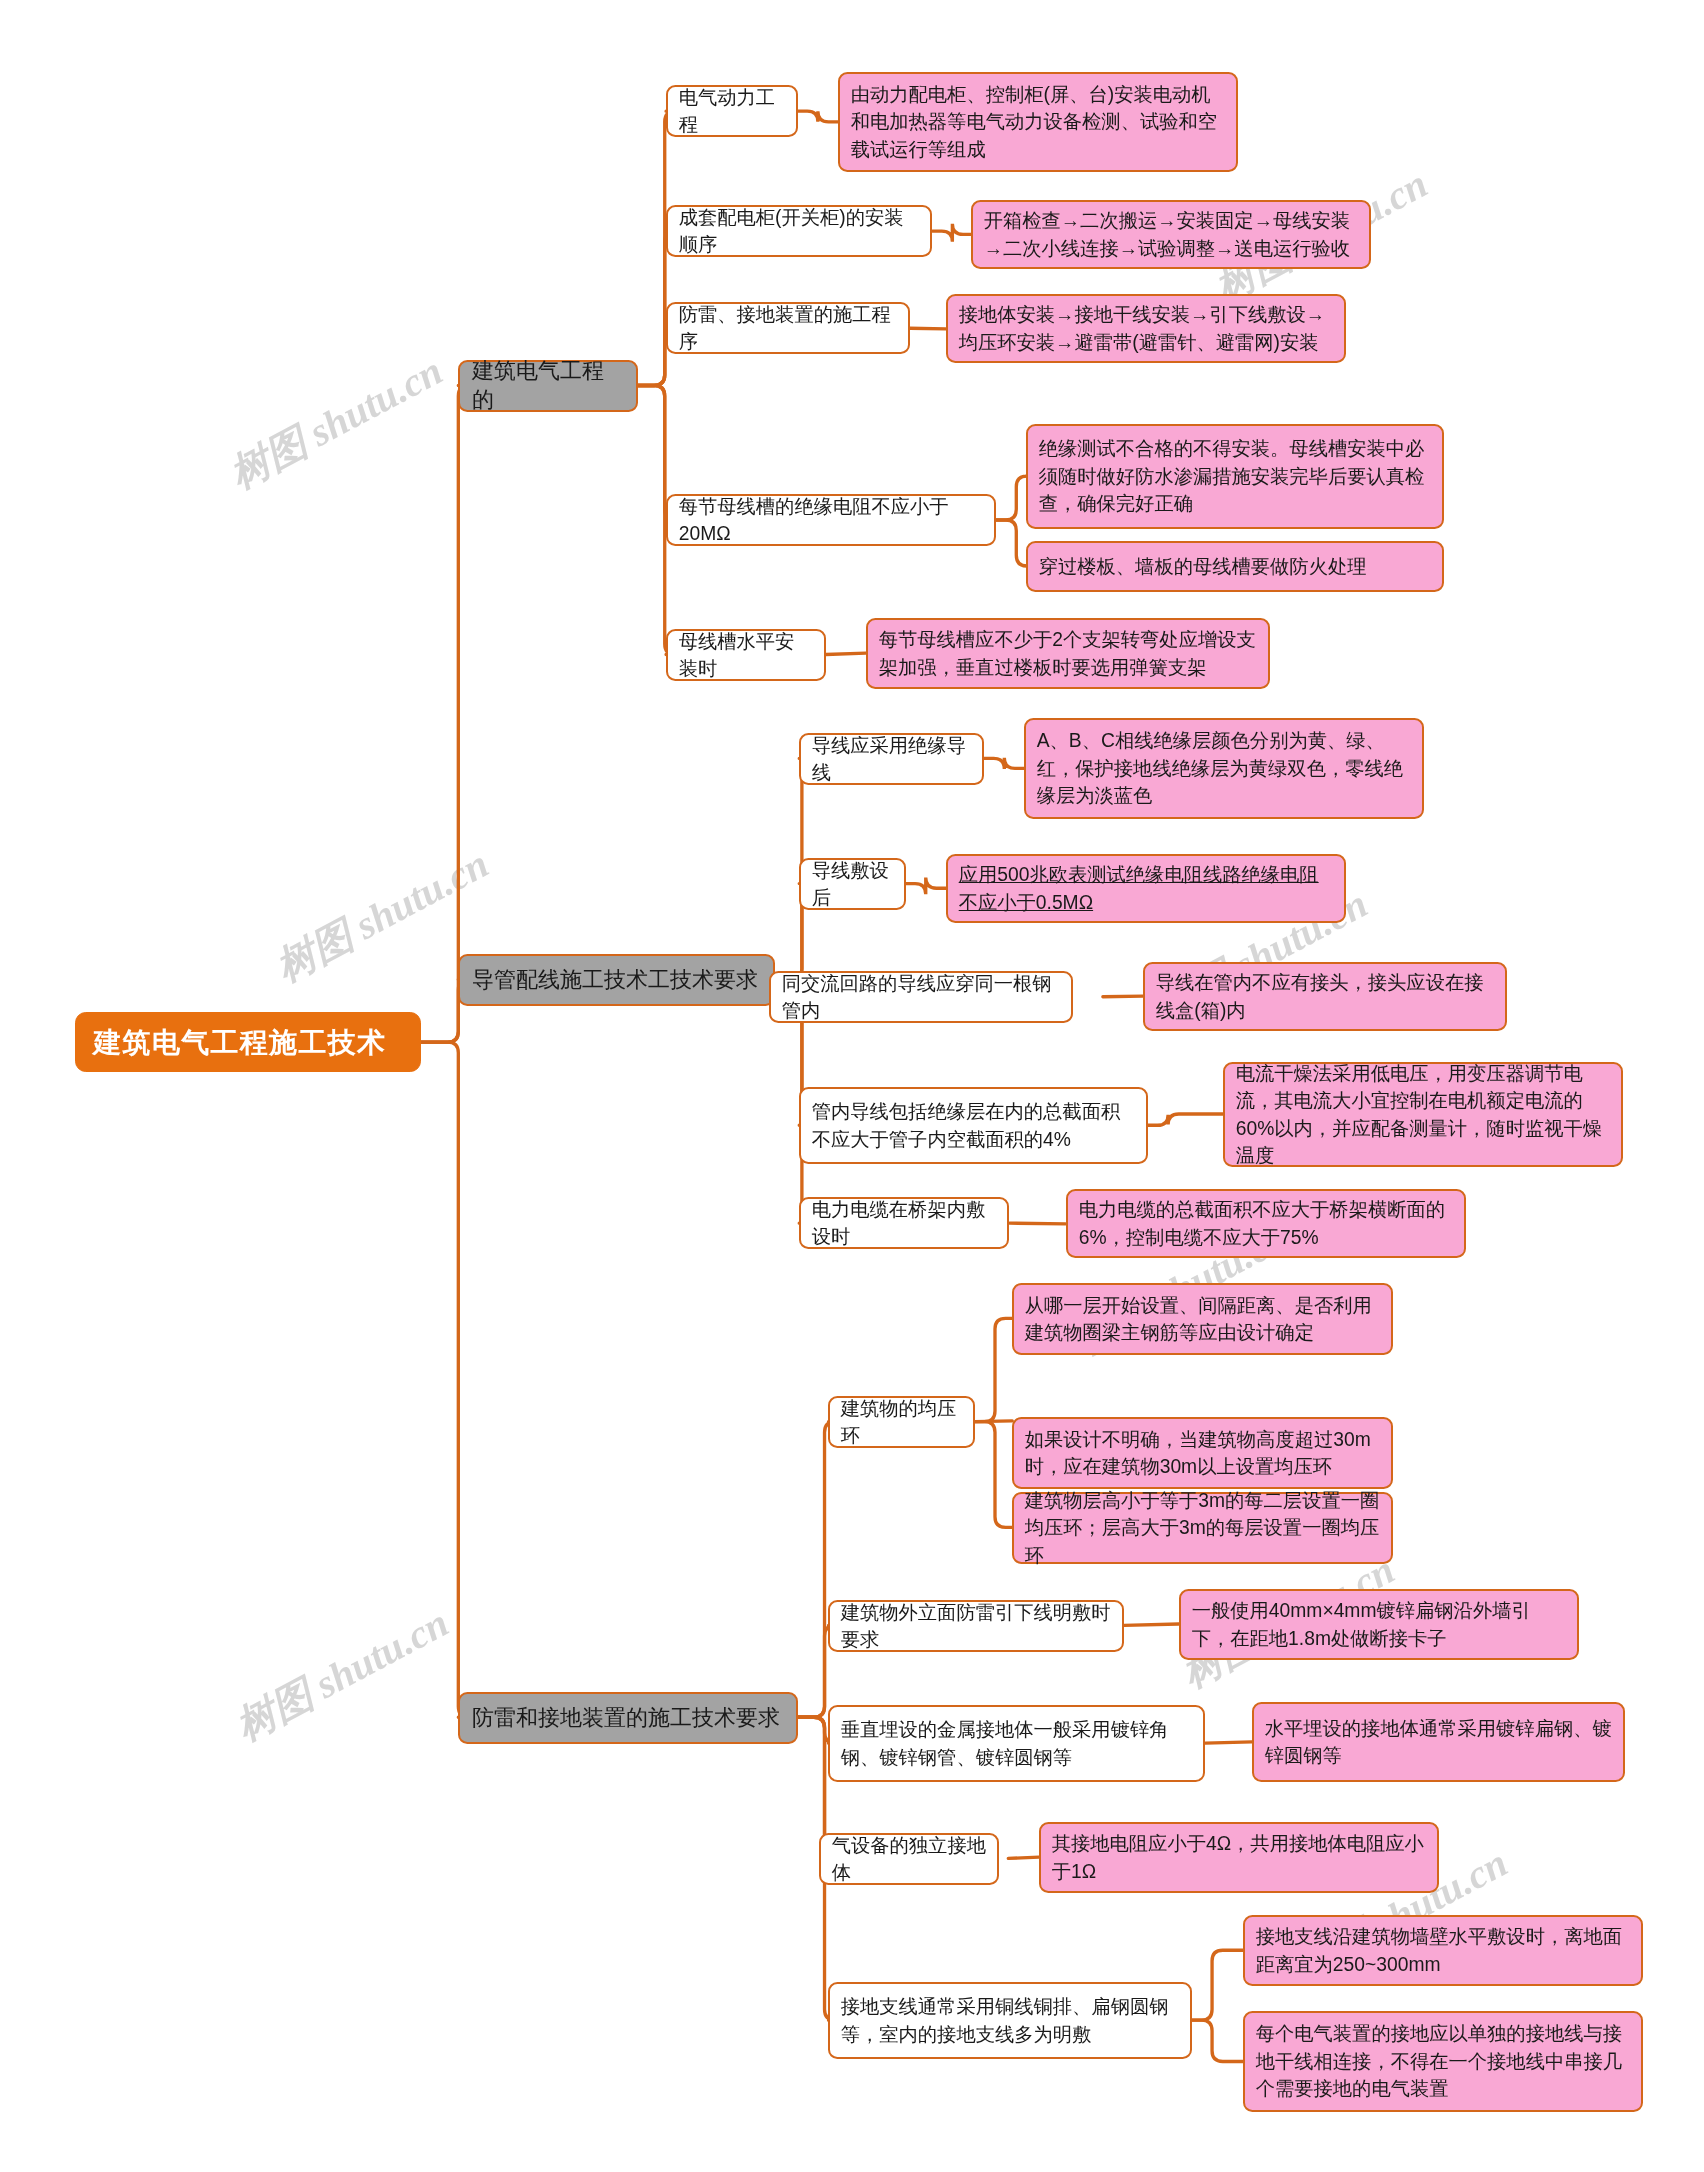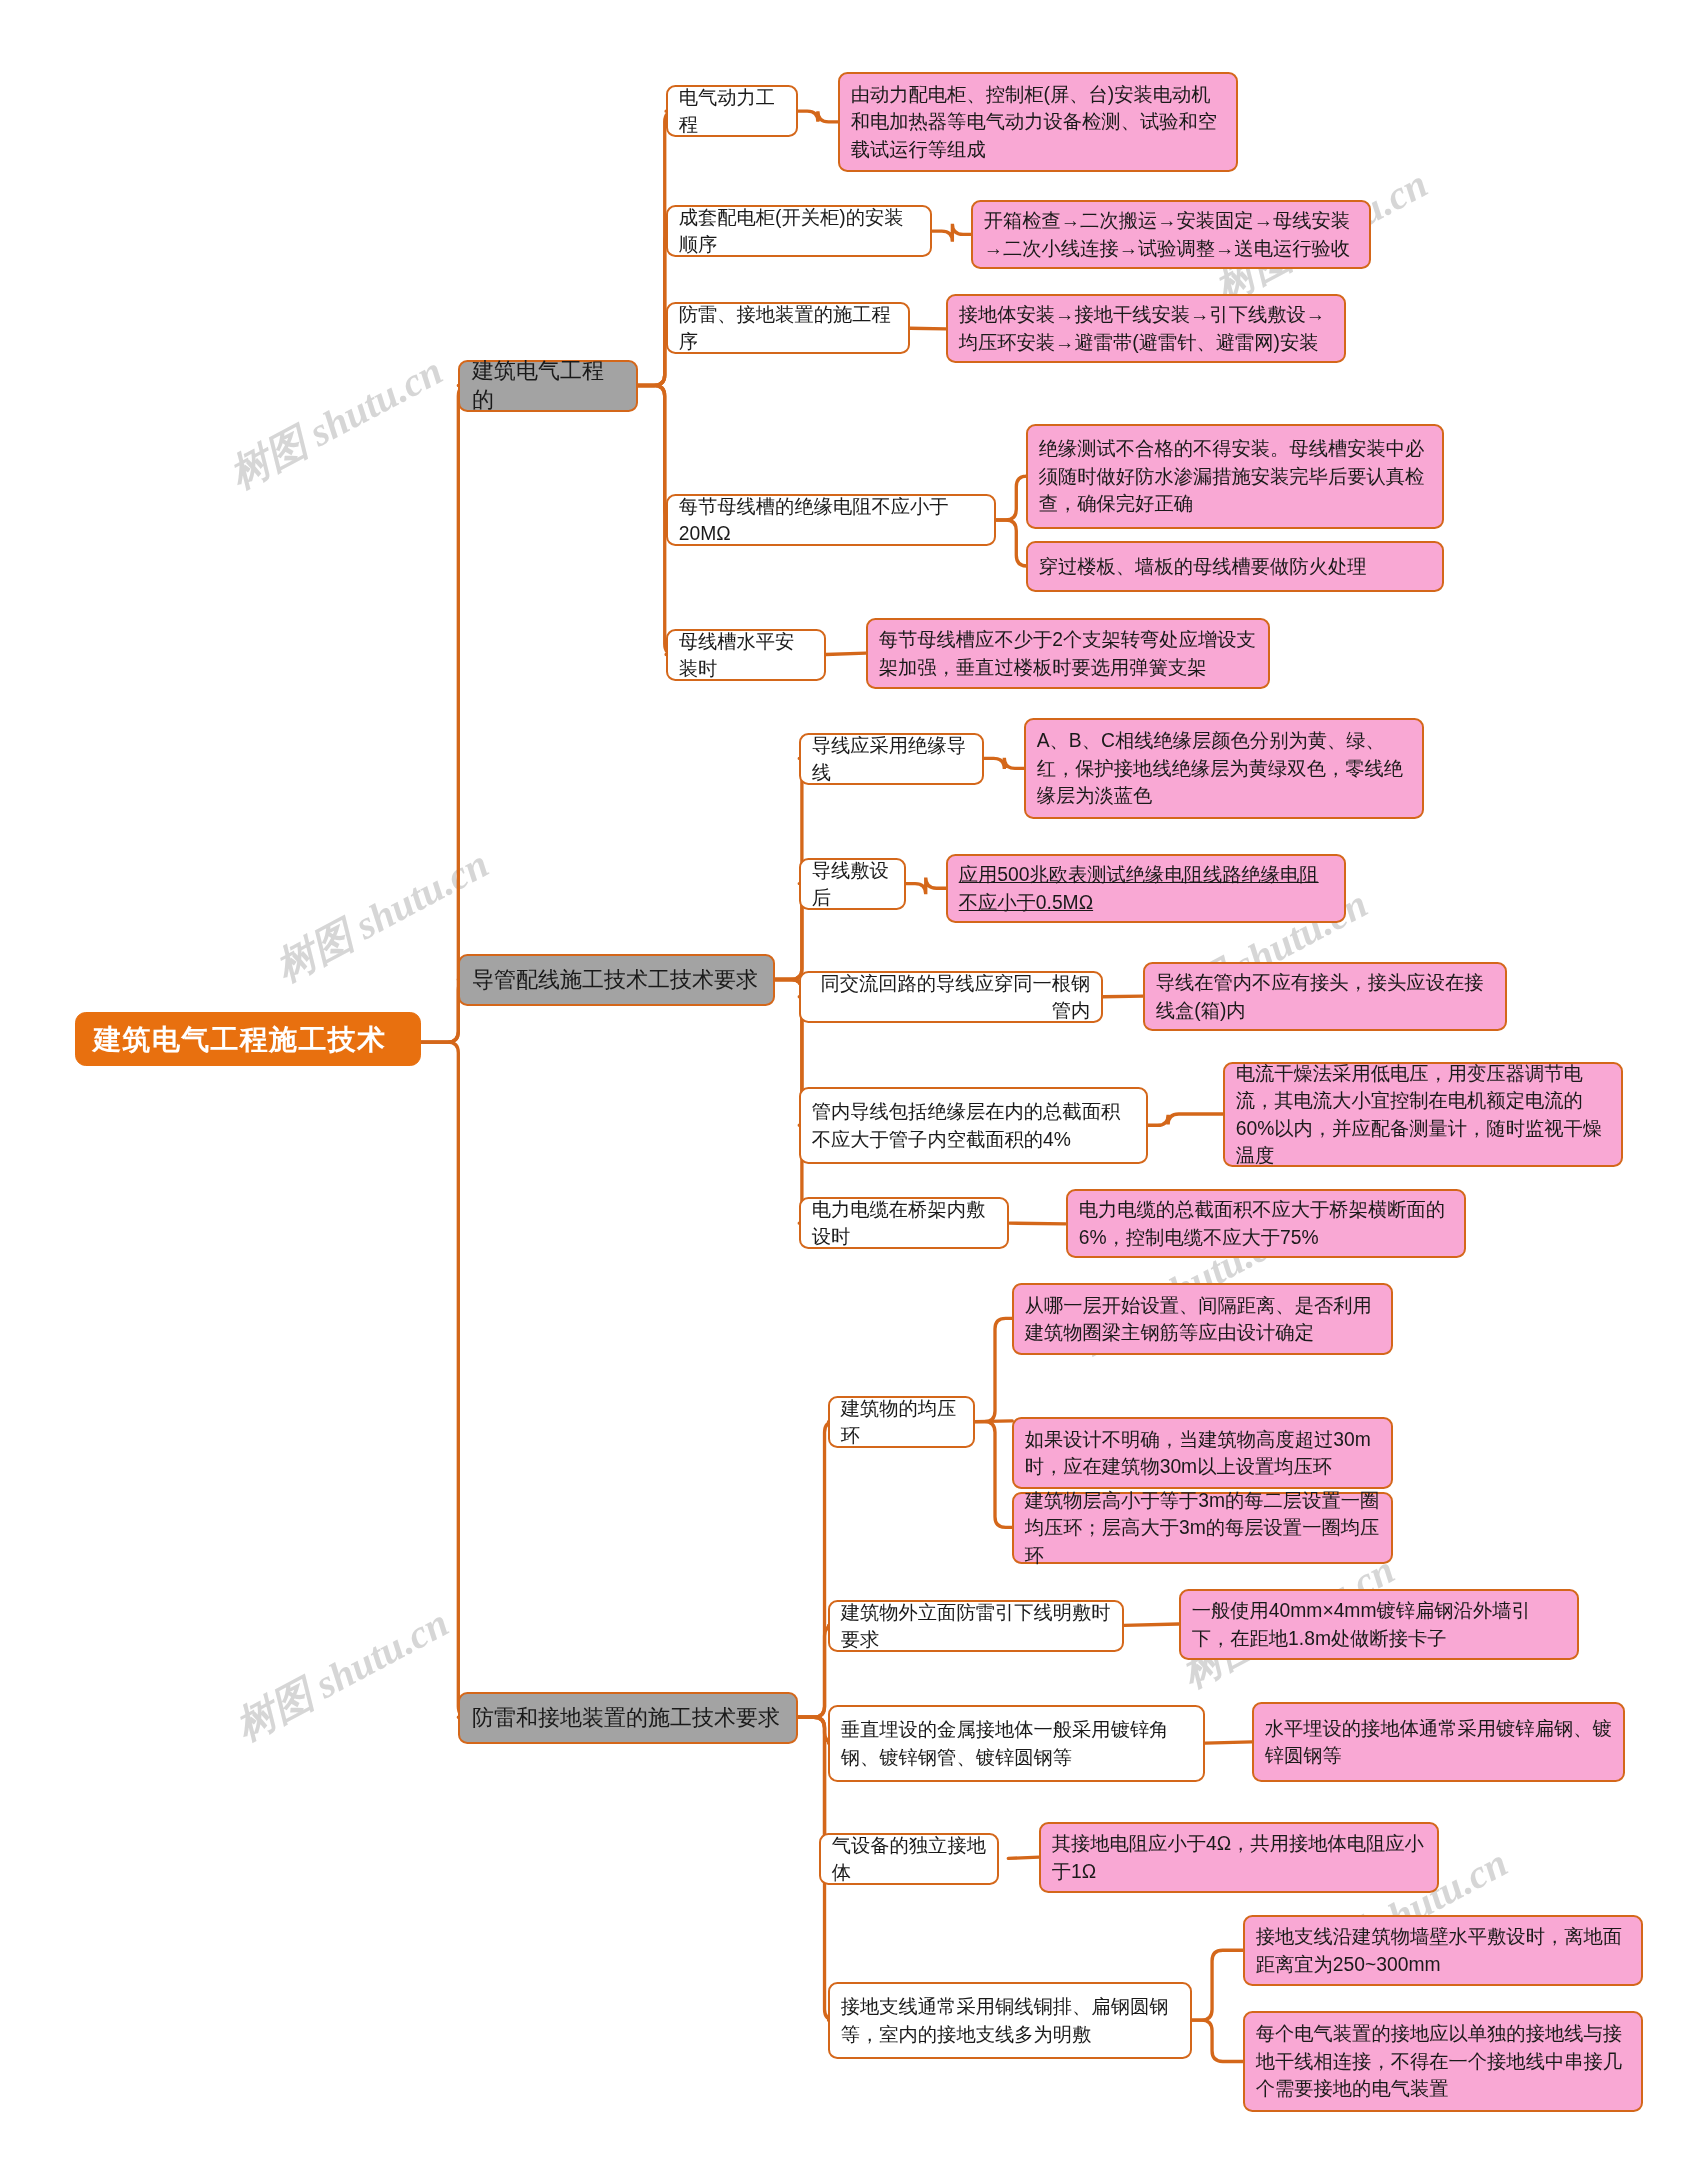--- a/index.html
+++ b/index.html
@@ -123,21 +123,21 @@
       <path d="M 1464 2135 L 1478 2135 Q 1494 2135 1494 2119 L 1494 1996 Q 1494 1980 1510 1980 L 1520 1980" fill="none" stroke="#d4671a" stroke-width="5" stroke-linecap="round"></path>
       <path d="M 1464 2135 L 1520 2134" fill="none" stroke="#d4671a" stroke-width="5" stroke-linecap="round"></path>
       <path d="M 1464 2135 L 1478 2135 Q 1494 2135 1494 2151 L 1494 2278 Q 1494 2294 1510 2294 L 1520 2294" fill="none" stroke="#d4671a" stroke-width="5" stroke-linecap="round"></path>
       <path d="M 1688 2441 L 1770 2439" fill="none" stroke="#d4671a" stroke-width="5" stroke-linecap="round"></path>
       <path d="M 1810 2618 L 1880 2616" fill="none" stroke="#d4671a" stroke-width="5" stroke-linecap="round"></path>
       <path d="M 1514 2791 L 1560 2789" fill="none" stroke="#d4671a" stroke-width="5" stroke-linecap="round"></path>
       <path d="M 1790 3034 L 1804 3034 Q 1820 3034 1820 3018 L 1820 2945 Q 1820 2929 1836 2929 L 1866 2929" fill="none" stroke="#d4671a" stroke-width="5" stroke-linecap="round"></path>
       <path d="M 1790 3034 L 1804 3034 Q 1820 3034 1820 3050 L 1820 3080 Q 1820 3096 1836 3096 L 1866 3096" fill="none" stroke="#d4671a" stroke-width="5" stroke-linecap="round"></path>
     </svg>
 
-  <div class="node root" id="n-root" style="left: 75px; top: 1012px; width: 346px; height: 54px;">
+  <div class="node root" id="n-root" style="left: 75px; top: 1012px; width: 346px; height: 60px;">
     <span>建筑电气工程施工技术</span>
   </div>
 
   <div class="node lvl1" id="n-b0" style="left: 458px; top: 360px; width: 180px; height: 52px;">
     <span>建筑电气工程的</span>
   </div>
   <div class="node lvl1" id="n-b1" style="left: 458px; top: 954px; width: 317px; height: 52px;">
     <span>导管配线施工技术工技术要求</span>
   </div>
   <div class="node lvl1" id="n-b2" style="left: 458px; top: 1692px; width: 340px; height: 52px;">
@@ -159,21 +159,21 @@
   <div class="node lvl2" id="n-b0c4" style="left: 666px; top: 629px; width: 160px; height: 52px;">
       <span>母线槽水平安装时</span>
     </div>
 
   <div class="node lvl2" id="n-b1c0" style="left: 799px; top: 733px; width: 185px; height: 52px;">
       <span>导线应采用绝缘导线</span>
     </div>
   <div class="node lvl2" id="n-b1c1" style="left: 799px; top: 858px; width: 107px; height: 52px;">
       <span>导线敷设后</span>
     </div>
-  <div class="node lvl2" id="n-b1c2" style="left: 799px; top: 971px; width: 304px; height: 52px; text-align: right;">
+  <div class="node lvl2" id="n-b1c2" style="left: 769px; top: 971px; width: 304px; height: 52px;">
       <span>同交流回路的导线应穿同一根钢管内</span>
     </div>
   <div class="node lvl2 multi" id="n-b1c3" style="left: 799px; top: 1087px; width: 349px; height: 77px;">
       <span>管内导线包括绝缘层在内的总截面积不应大于管子内空截面积的4%</span>
     </div>
   <div class="node lvl2" id="n-b1c4" style="left: 799px; top: 1197px; width: 210px; height: 52px;">
       <span>电力电缆在桥架内敷设时</span>
     </div>
 
   <div class="node lvl2" id="n-b2c0" style="left: 828px; top: 1396px; width: 147px; height: 52px;">

